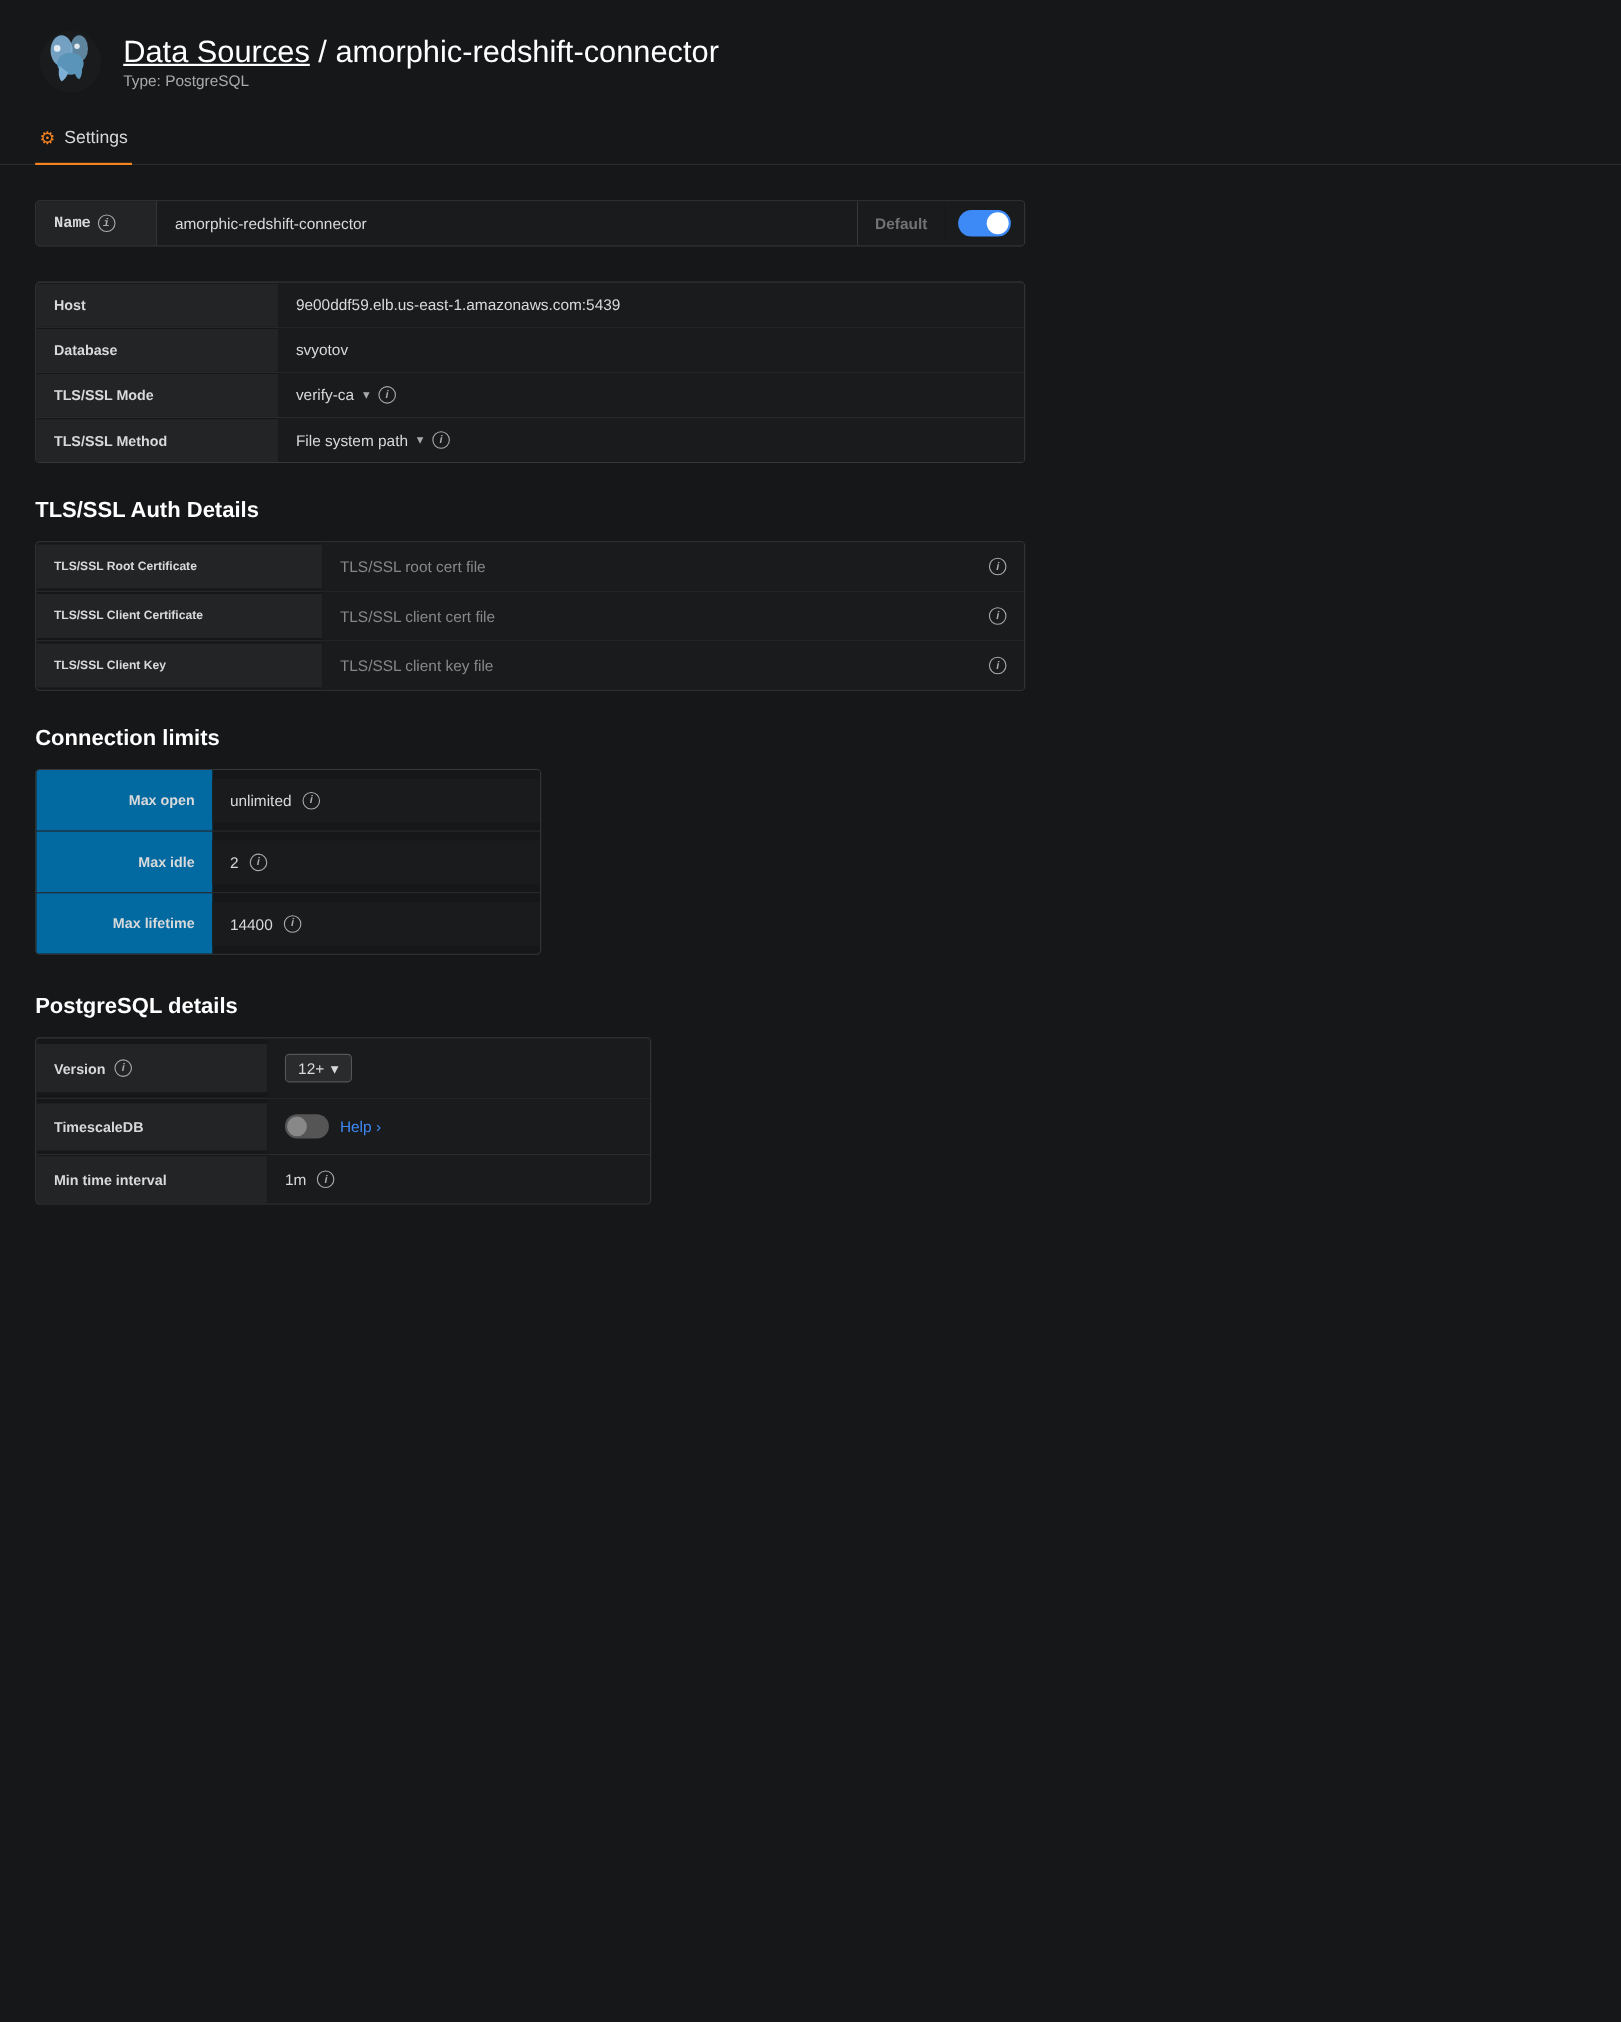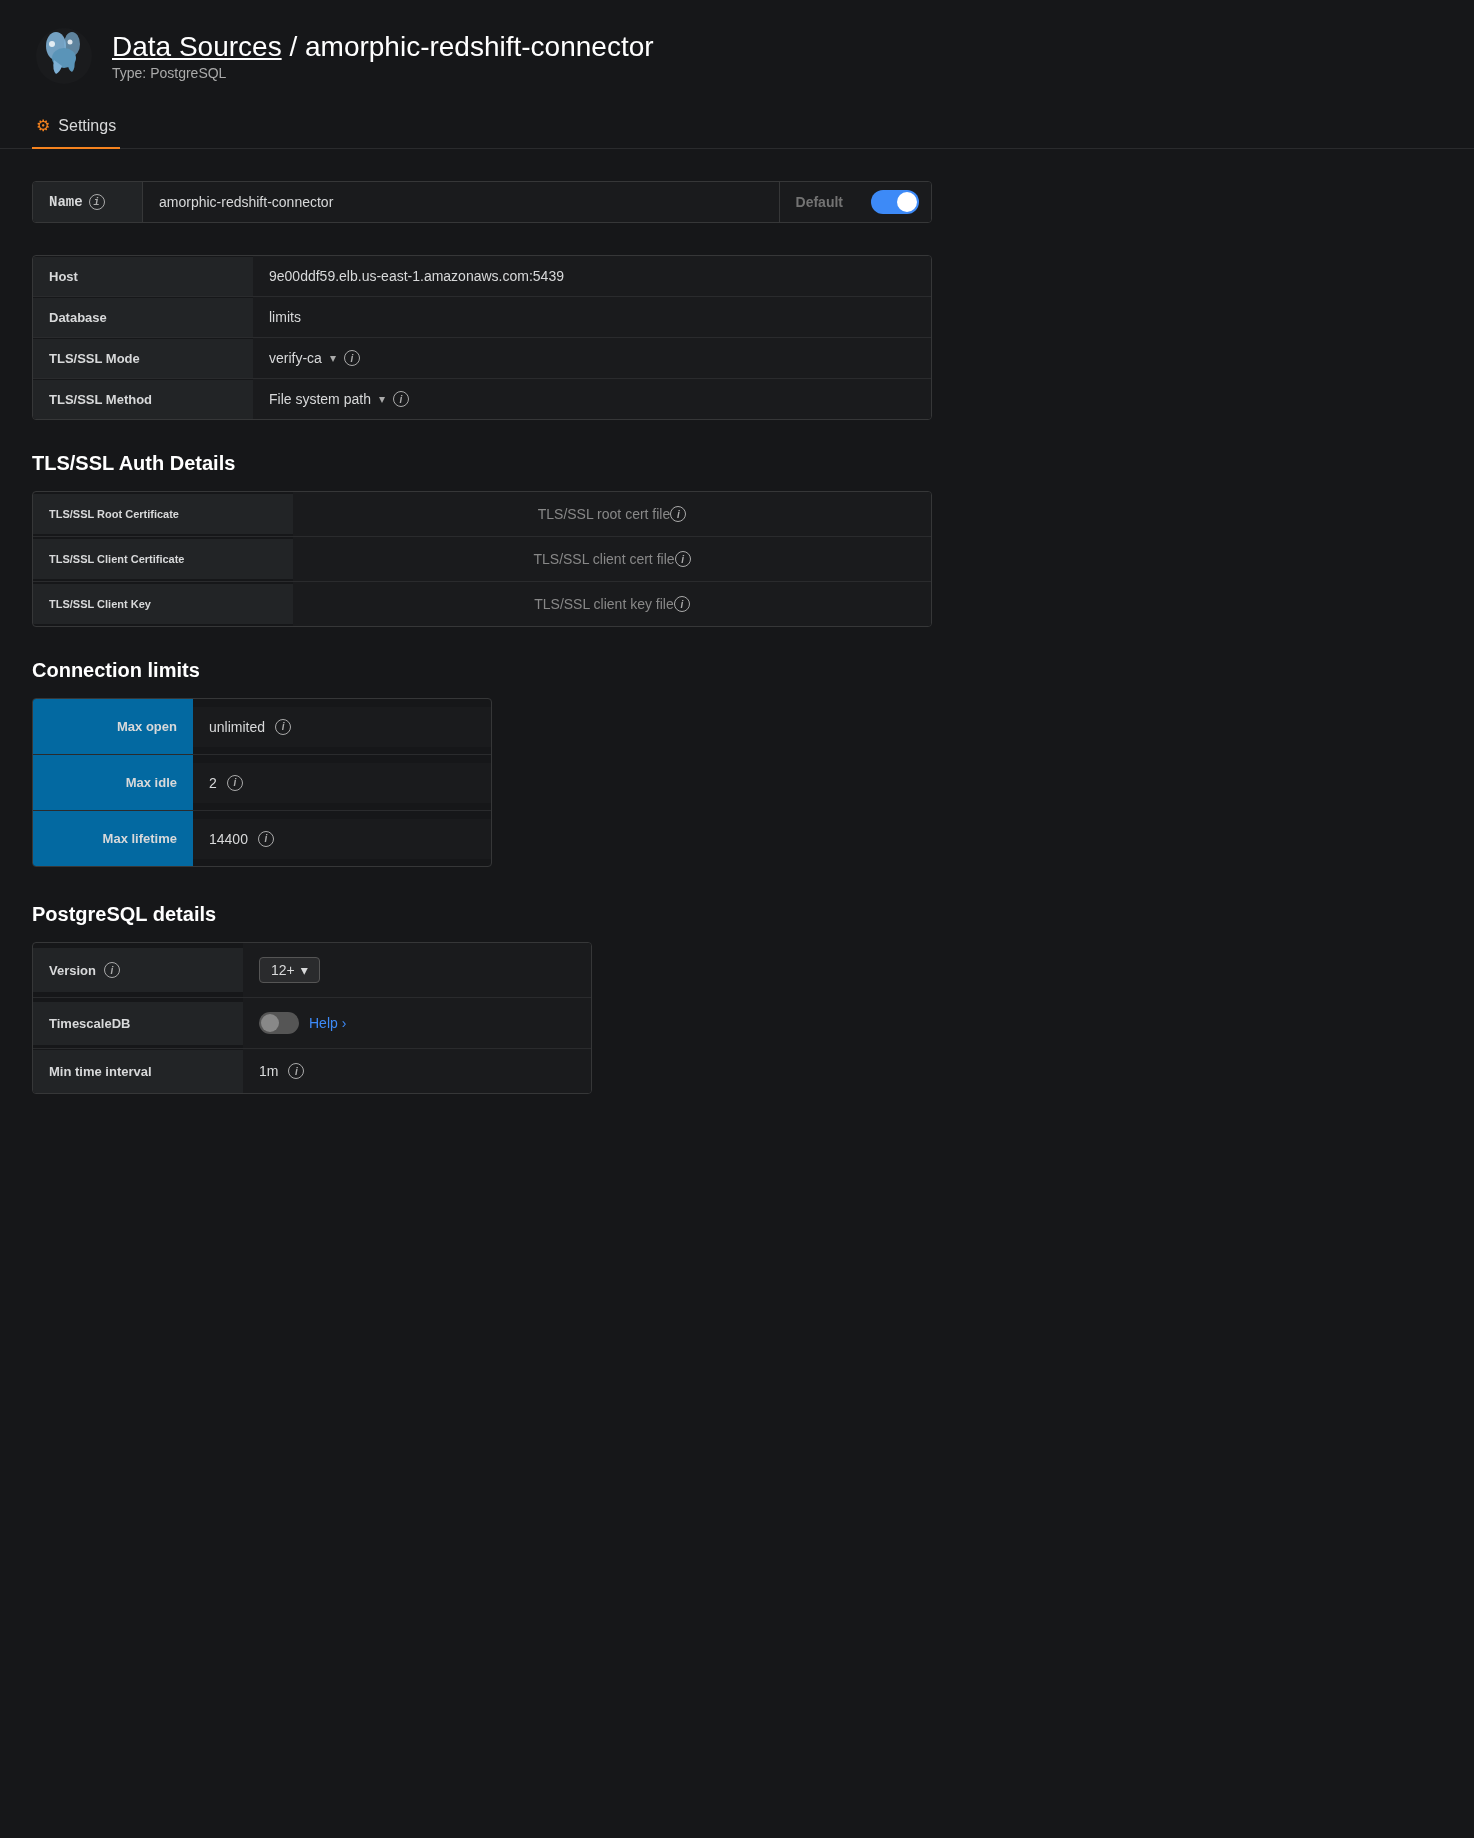--- a/index.html
+++ b/index.html
@@ -232,21 +232,21 @@
       font-size: 11px;
     }
     .ssl-value {
       flex: 1;
       padding: 14px 16px;
       background: #1a1b1d;
       color: #888;
       font-size: 14px;
       display: flex;
       align-items: center;
-      justify-content: center;
+      justify-content: space-between;
     }
     .conn-limits-section {
       margin-top: 28px;
     }
     .limits-table {
       border: 1px solid #363738;
       border-radius: 4px;
       overflow: hidden;
       max-width: 460px;
     }
@@ -427,21 +427,21 @@
         <div class="table-cell-label">
           <span>Host</span>
         </div>
         <div class="table-cell-value">9e00ddf59.elb.us-east-1.amazonaws.com:5439</div>
       </div>
 
       <div class="table-row">
         <div class="table-cell-label">
           <span>Database</span>
         </div>
-        <div class="table-cell-value">limits</div>
+        <div class="table-cell-value">svyotov</div>
       </div>
 
 
       <div class="table-row">
         <div class="table-cell-label">
           <span>TLS/SSL Mode</span>
         </div>
         <div class="dropdown-cell">
           <span>verify-ca</span>
           <span class="dropdown-arrow">▾</span>

